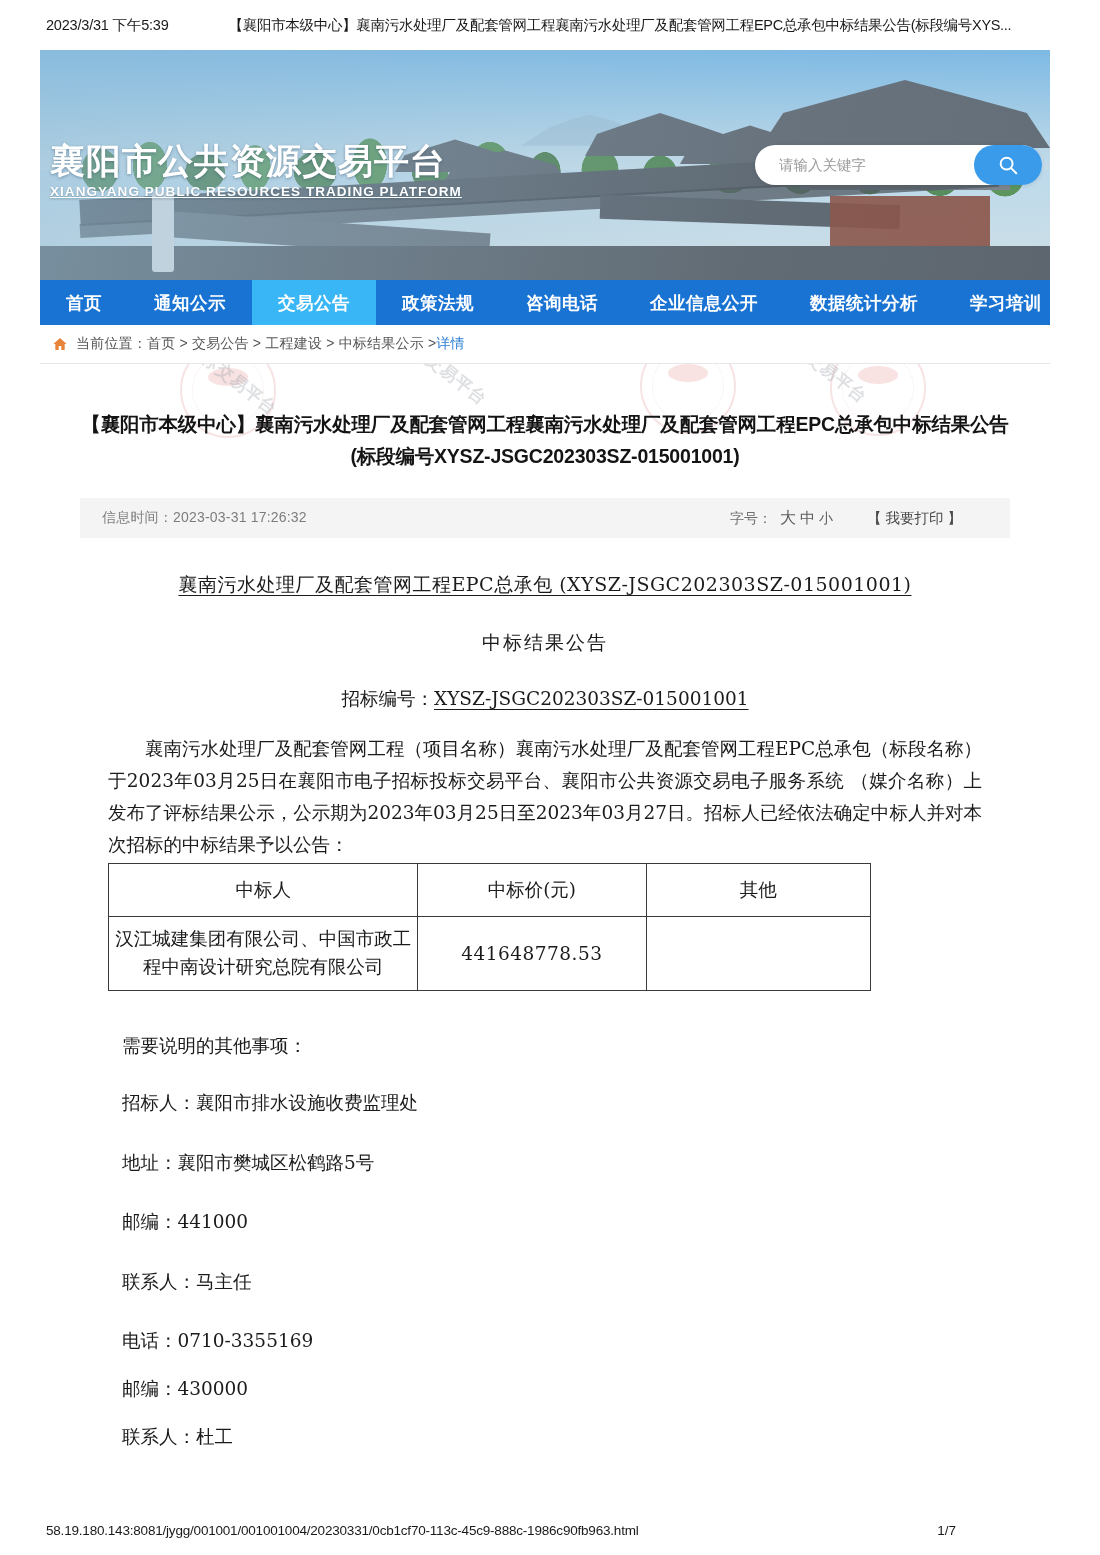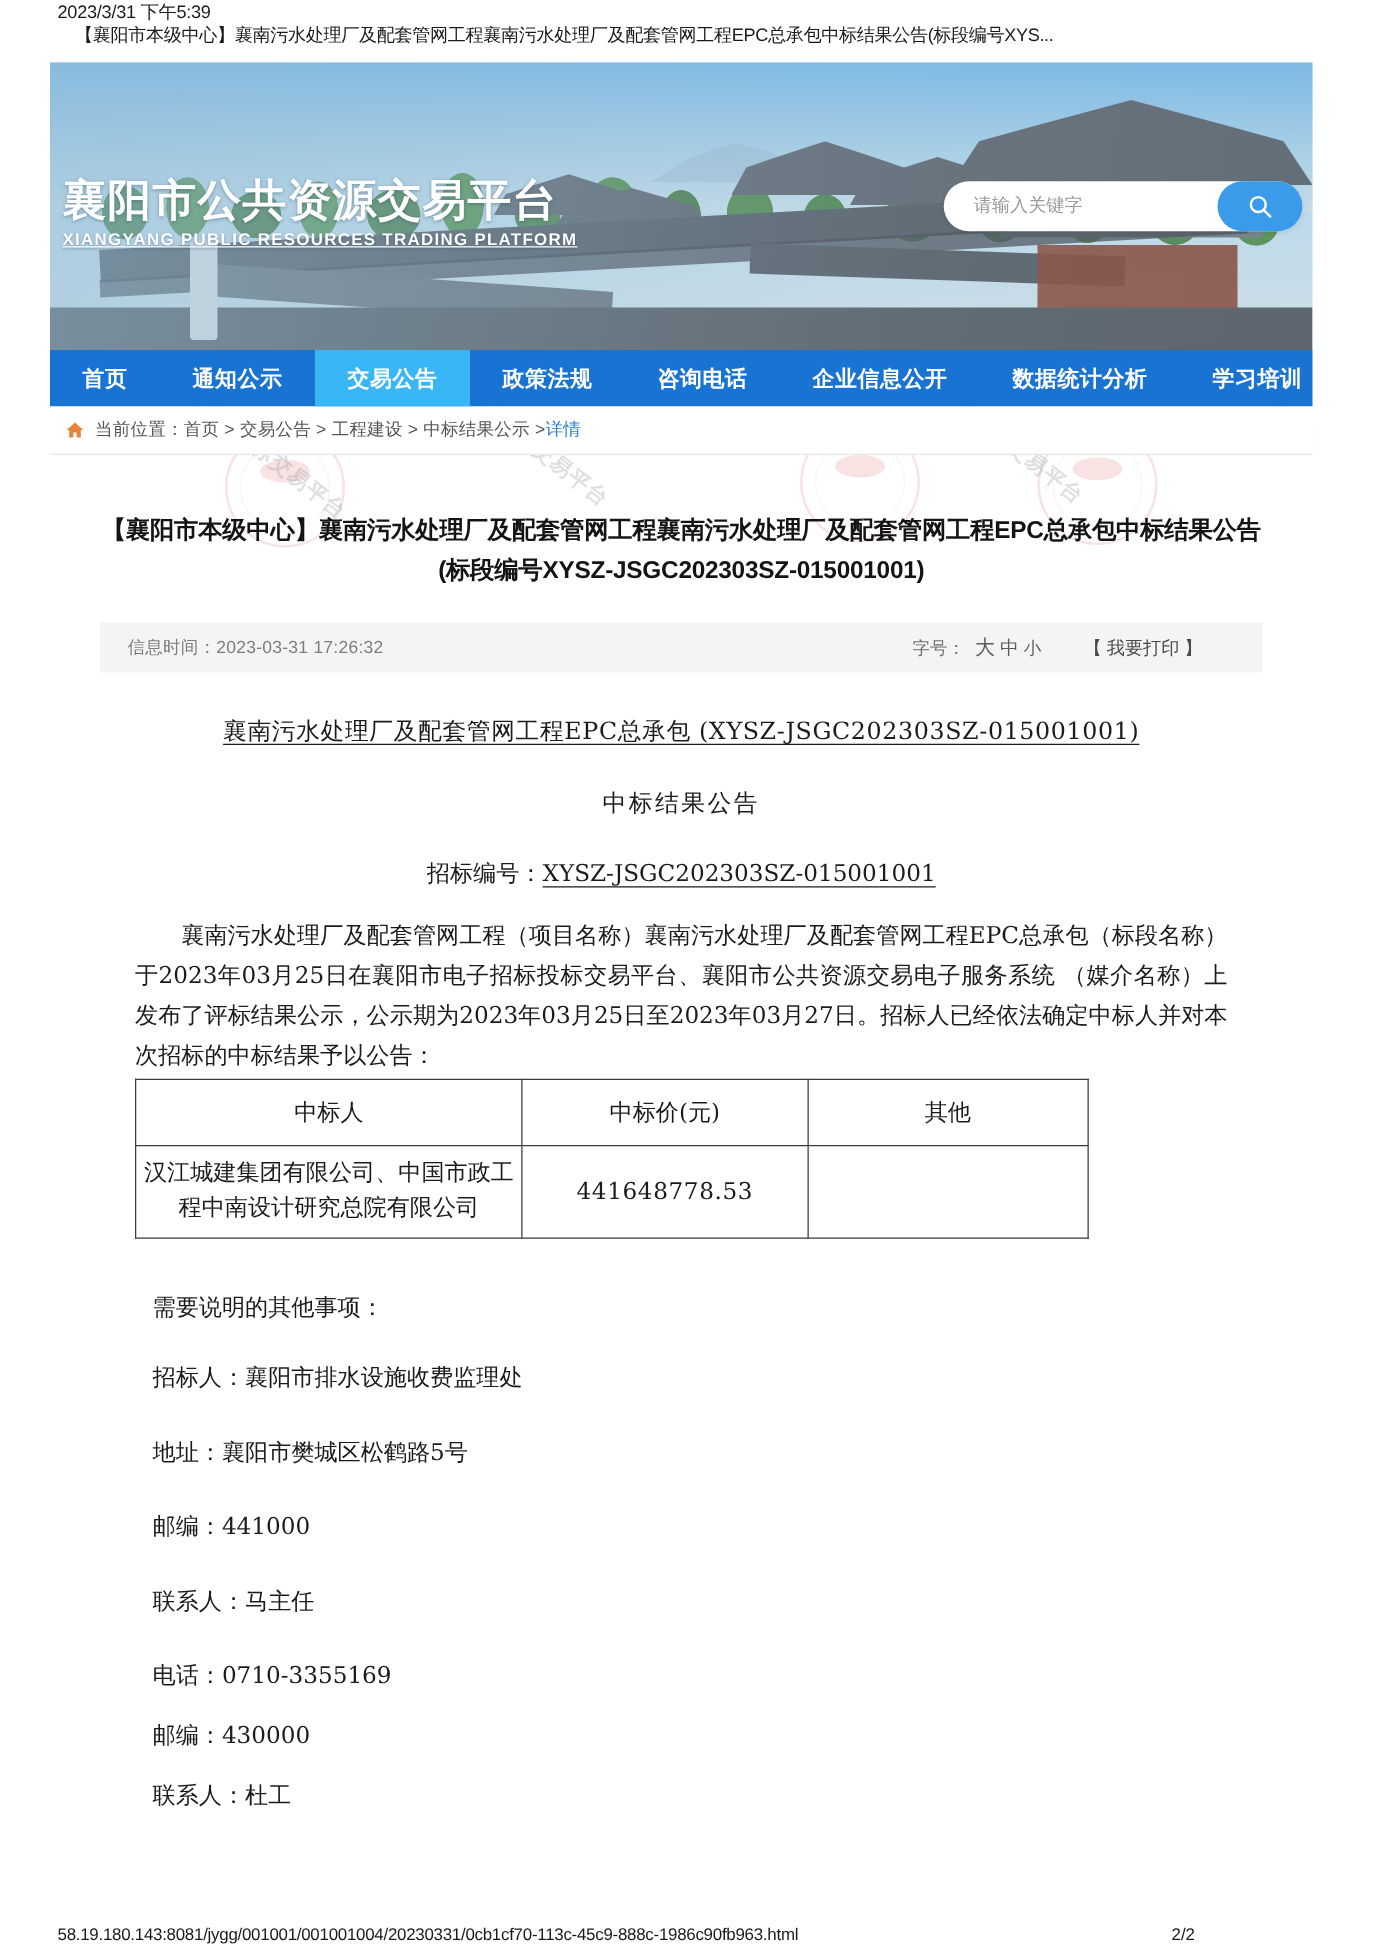--- a/index.html
+++ b/index.html
@@ -16,25 +16,24 @@
     overflow: hidden;
   }
 
   
   .print-header {
     position: absolute;
     top: 0; left: 0;
     width: 1100px;
     height: 50px;
     display: flex;
-    align-items: flex-start;
+    align-items: center;
     font-size: 14.5px;
     color: #1a1a1a;
     white-space: nowrap;
-    flex-direction: column;
   }
   .ph-date { margin-left: 46px; letter-spacing: -0.2px; }
   .ph-title { margin-left: 60px; letter-spacing: -0.3px; }
 
   
   .page {
     position: absolute;
     top: 50px; left: 40px;
     width: 1010px;
     height: 1440px;
@@ -350,21 +349,21 @@
   }
   .n-line.tight { margin-top: 18px; }
 
   
   .print-footer {
     position: absolute;
     left: 0; bottom: 0;
     width: 1002px;
     height: 62px;
     display: flex;
-    align-items: flex-end;
+    align-items: center;
     padding-top: 12px;
     font-size: 13.5px;
     color: #1a1a1a;
     box-sizing: border-box;
   }
   .pf-url { margin-left: 46px; letter-spacing: -0.2px; }
   .pf-page { margin-left: auto; margin-right: 46px; }
 </style>
 </head>
 <body>
@@ -517,14 +516,14 @@
       <div class="n-line tight">
         <span>联系人：</span><span>杜工</span>
       </div>
 
     </div>
   </div>
 </div>
 
 <div class="print-footer">
   <span class="pf-url">58.19.180.143:8081/jygg/001001/001001004/20230331/0cb1cf70-113c-45c9-888c-1986c90fb963.html</span>
-  <span class="pf-page">2/2</span>
+  <span class="pf-page">1/7</span>
 </div>
 
 </body></html>

